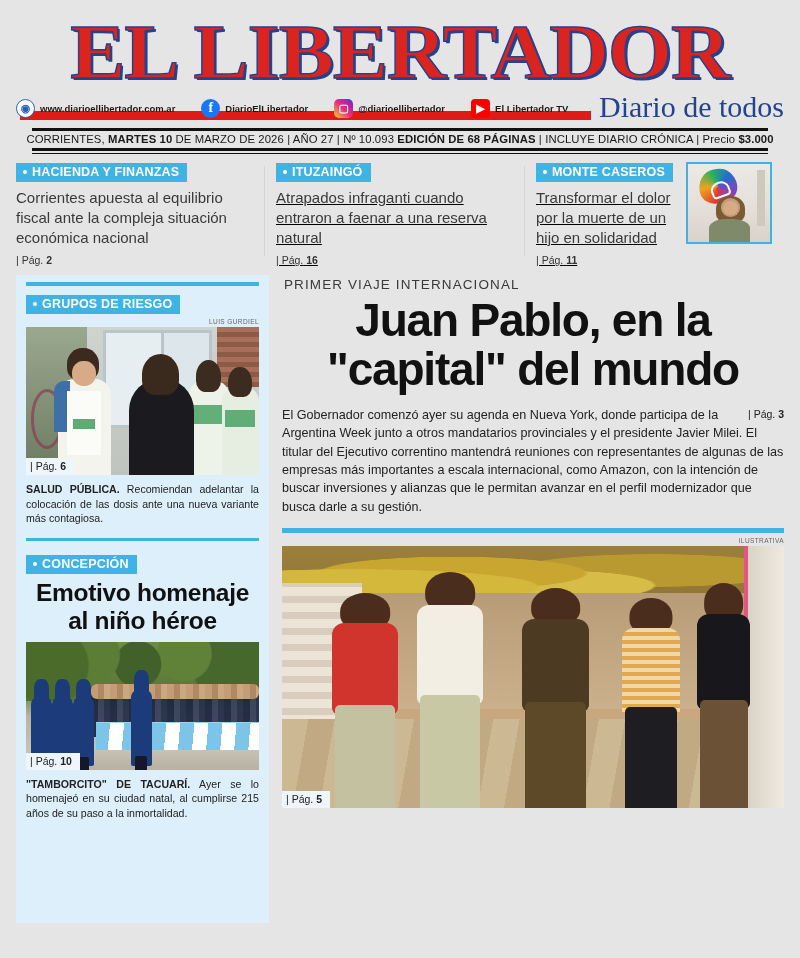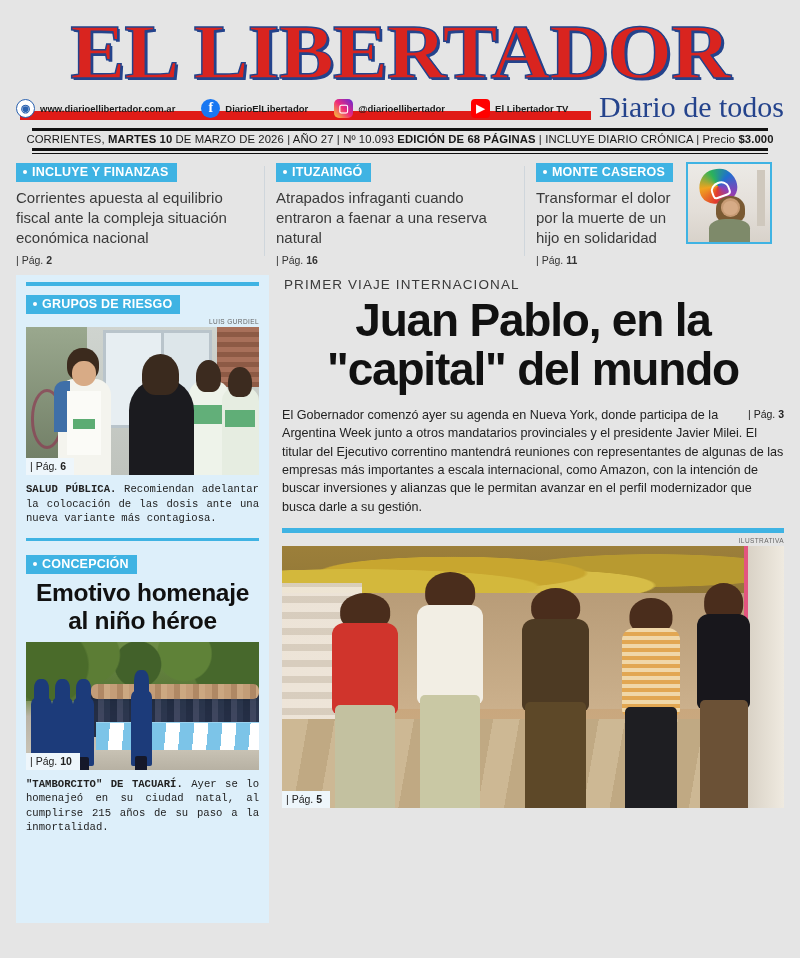--- a/index.html
+++ b/index.html
@@ -66,21 +66,21 @@
   }
   .dateline b { font-weight: bold; }
   .rule-thick { height: 3px; background: #111; margin: 0 16px; }
   .rule-thin { height: 1px; background: #111; margin: 1.5px 16px 0 16px; }
 
   
   .teasers {
     display: flex; gap: 0; padding: 8px 16px 0 16px;
   }
   .teaser { flex: 1 1 0; padding-right: 12px; position: relative; }
-  .teaser + .teaser { padding-left: 12px; }
+  .teaser + .teaser { padding-left: 12px; text-decoration: underline; }
   .teaser + .teaser::before {
     content: ""; position: absolute; left: 0; top: 4px; bottom: 10px;
     width: 1px; background: #cfd6dc;
   }
   .teaser-inner { display: flex; gap: 8px; }
   .teaser-text { flex: 1 1 auto; min-width: 0; }
   .kicker {
     display: inline-block; background: #3fb3e3; color: #fff;
     font-size: 12.5px; font-weight: bold; letter-spacing: 0.2px;
     padding: 2px 8px 3px 7px; white-space: nowrap;
@@ -157,21 +157,21 @@
     position: relative; width: 100%; overflow: hidden; background: #ccc;
   }
   .photo .pagbadge {
     position: absolute; left: 0; bottom: 0; background: #eef6fb;
     font-size: 10.5px; padding: 2px 8px 3px 4px; color: #222; z-index: 6;
   }
   .photo .pagbadge b { font-weight: bold; }
   .cap {
     font-size: 10.6px; line-height: 1.34; color: #222;
     text-align: justify; margin-top: 7px;
-    font-family: Liberation Mono, monospace;
+    font-family: Liberation Sans, sans-serif;
   }
   .cap b { font-weight: bold; }
   .divider-cyan { height: 3px; background: #3fb3e3; margin: 13px 0 0 0; }
 
   
   .ph-vac { height: 148px; background: linear-gradient(180deg,#cfd4cf 0%,#bfc3bd 100%); }
   .ph-vac .wallL { position: absolute; left: 0; top: 0; width: 26%; height: 100%; background: linear-gradient(180deg,#9aa88e,#6d7a62); }
   .ph-vac .bike { position: absolute; left: 2%; top: 42%; width: 14%; height: 40%; border: 3px solid #8c3b52; border-radius: 50%; opacity: .7; }
   .ph-vac .fridge { position: absolute; left: 33%; top: 2%; width: 34%; height: 66%; background: #e7eef2; border: 3px solid #b9c4cb; }
   .ph-vac .fridge2 { position: absolute; left: 58%; top: 2%; width: 22%; height: 52%; background: #dde6ea; border: 3px solid #b9c4cb; }
@@ -391,21 +391,21 @@
       <div class="rule-thick"></div>
       <div class="rule-thin"></div>
     </div>
   </div>
 
   <div class="teasers">
 
     <div class="teaser">
       <div class="teaser-inner">
         <div class="teaser-text">
-          <span class="kicker"><span class="dot"></span><span>INCLUYE Y FINANZAS</span></span>
+          <span class="kicker"><span class="dot"></span><span>HACIENDA Y FINANZAS</span></span>
           <div class="teaser-head">Corrientes apuesta al equilibrio fiscal ante la compleja situación económica nacional</div>
           <div class="pag"><span>| Pág.</span> <b>2</b></div>
         </div>
       </div>
     </div>
 
     <div class="teaser">
       <div class="teaser-inner">
         <div class="teaser-text">
           <span class="kicker"><span class="dot"></span><span>ITUZAINGÓ</span></span>

